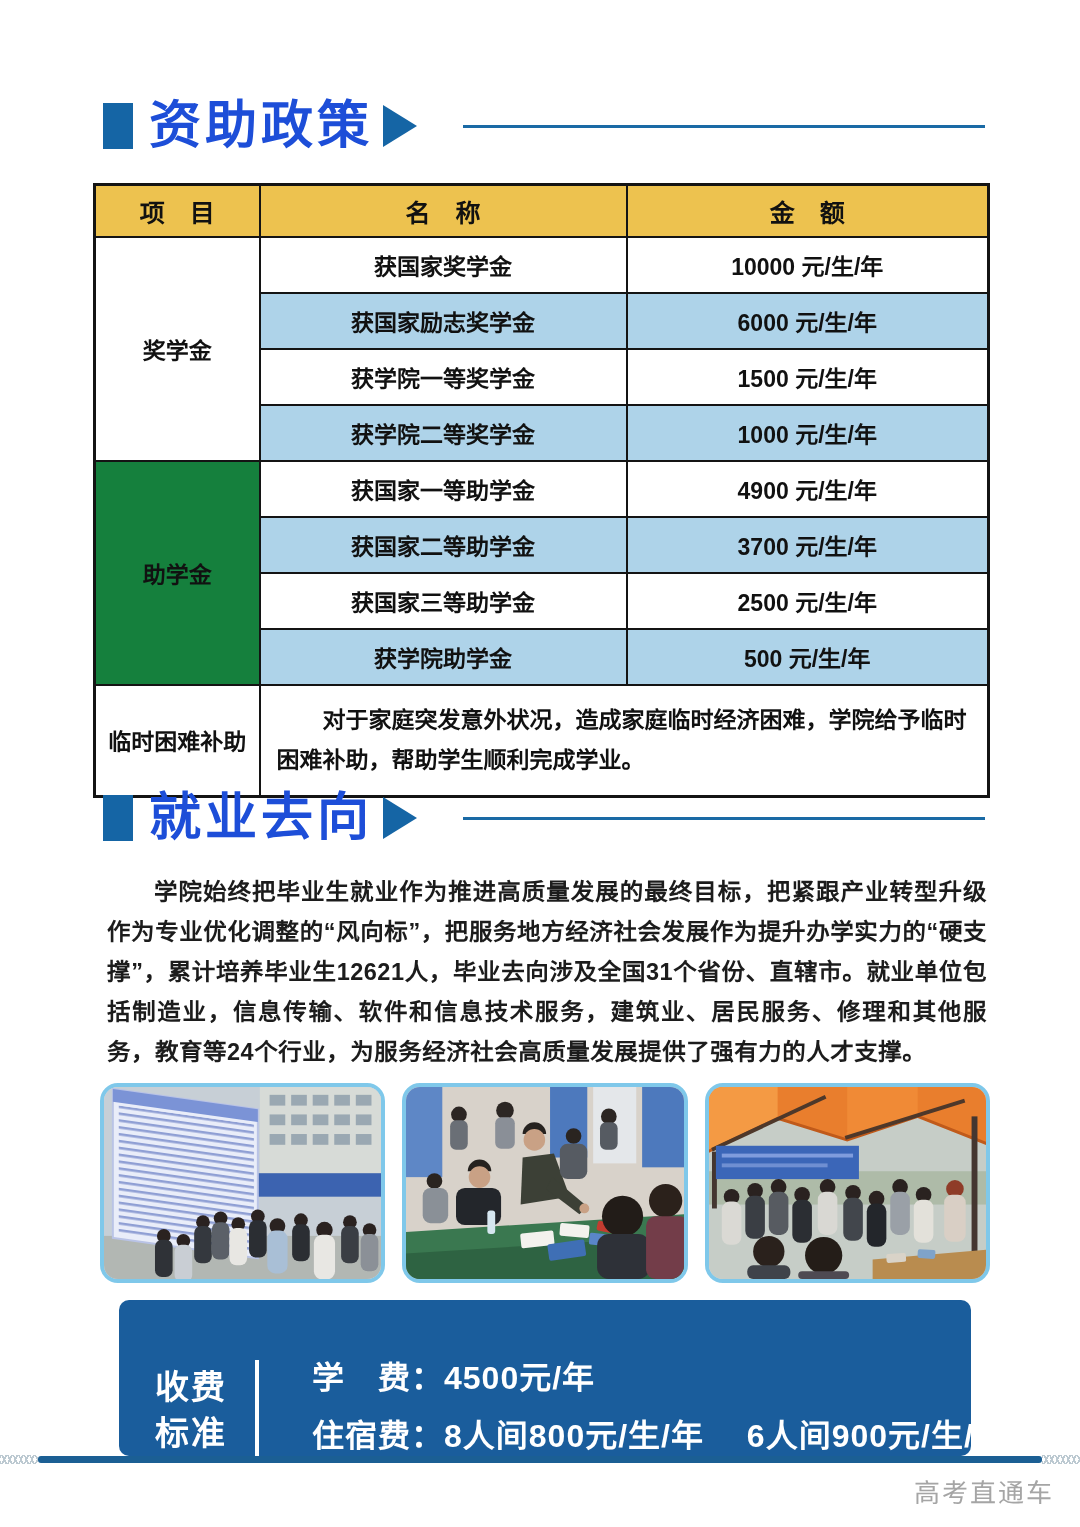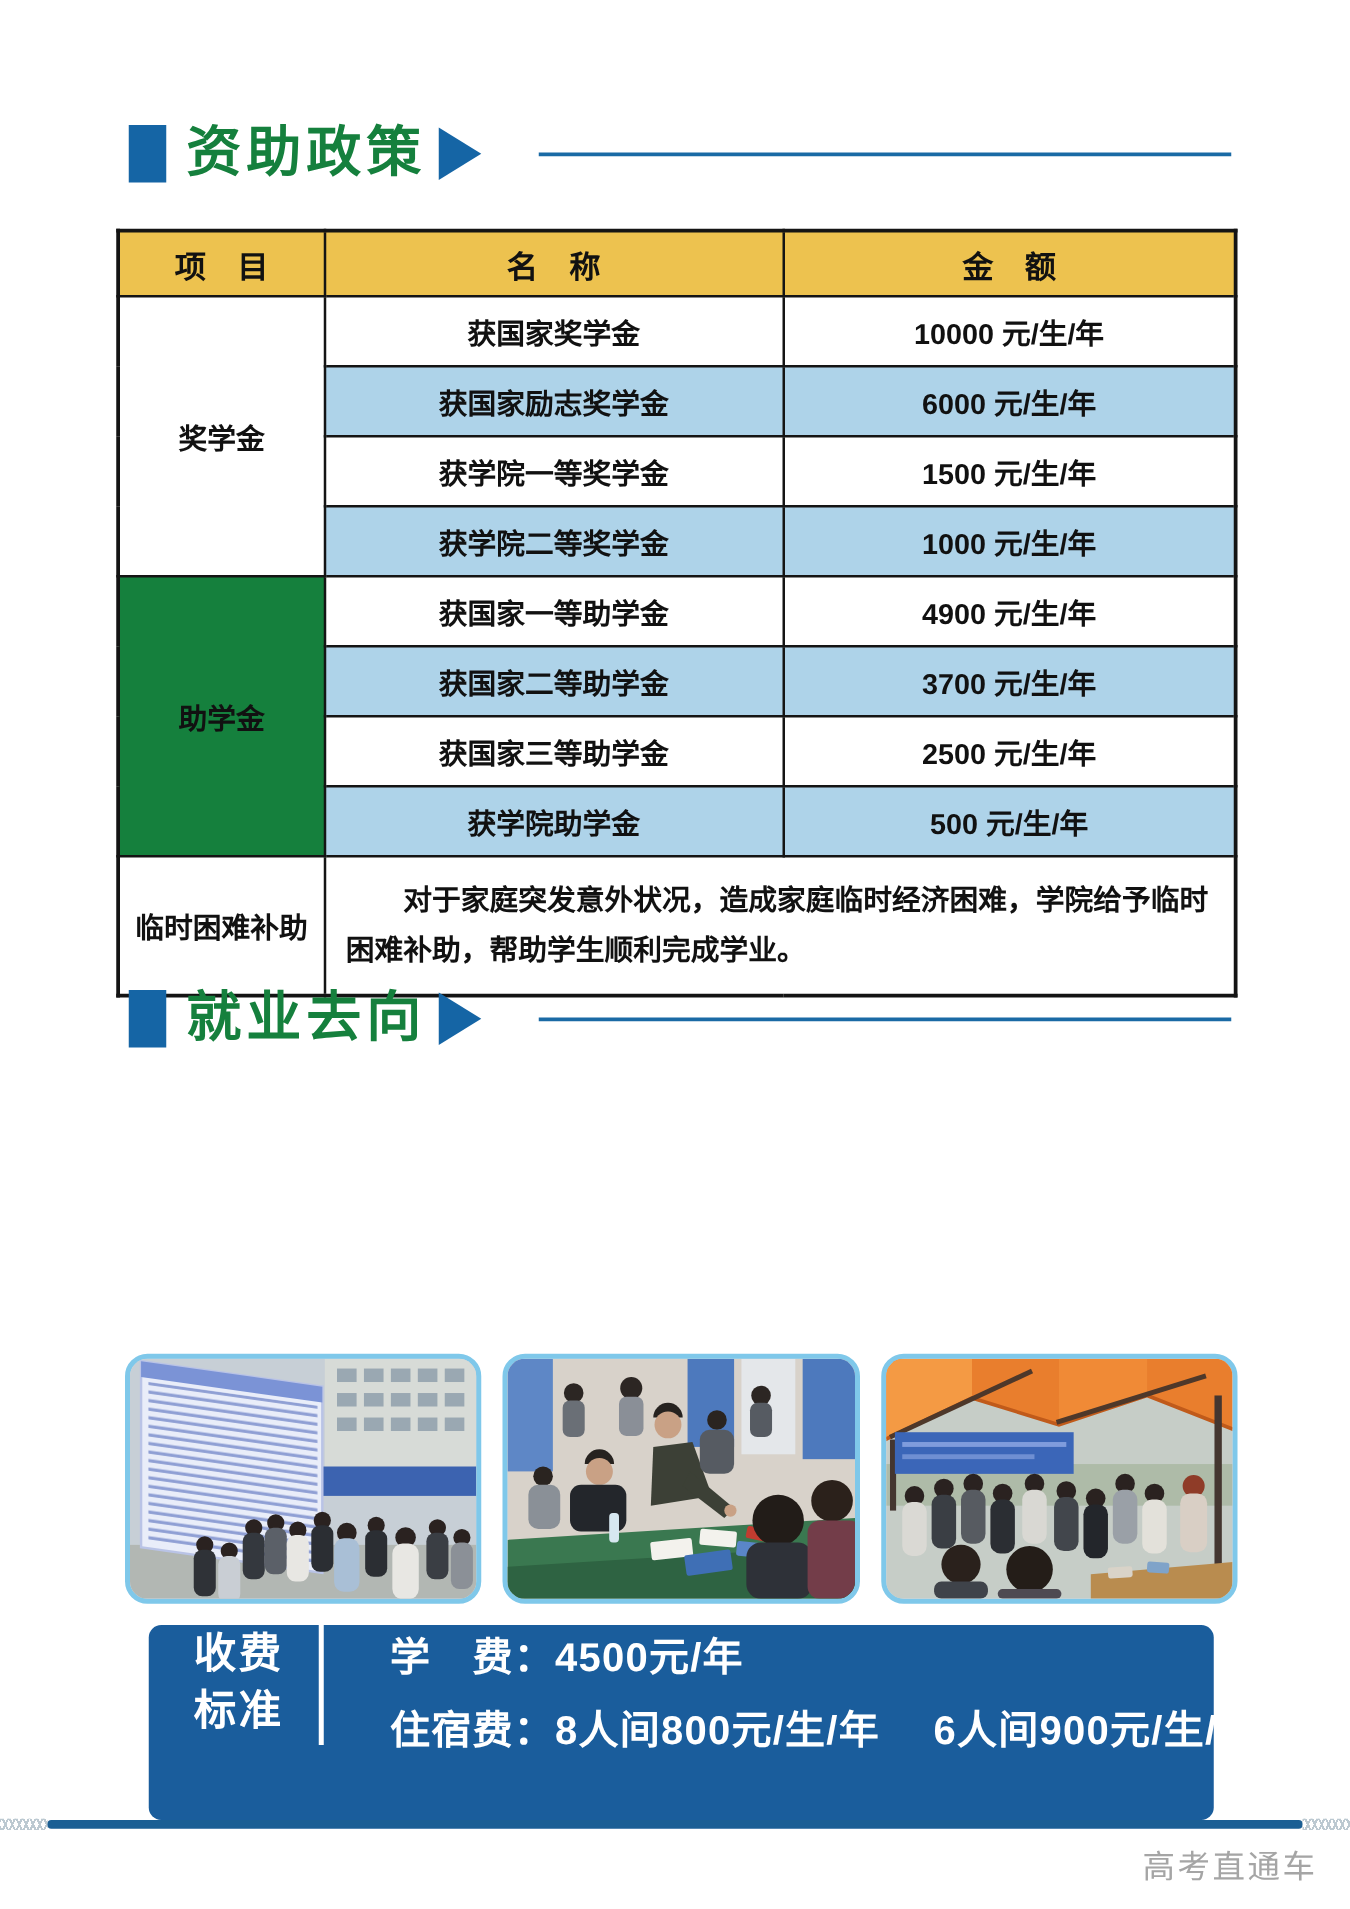--- a/index.html
+++ b/index.html
@@ -4,21 +4,21 @@
 <style>
   * { margin:0; padding:0; box-sizing:border-box; }
   html,body { background:#ffffff; }
   body { font-family:"Liberation Sans","DejaVu Sans",sans-serif; }
   .page { position:relative; width:1080px; height:1527px; background:#ffffff; overflow:hidden; }
 
   
   .sec-header { position:absolute; left:103px; width:882px; display:flex; align-items:center; }
   .sec-header .block { width:30px; height:46px; background:#1565a5; margin-right:16px; flex:0 0 auto; }
   .sec-header .sec-title { font-family:"Liberation Serif","DejaVu Serif",serif;
-      font-size:44px; font-weight:700; color:#15803d; letter-spacing:4px; line-height:1; }
+      font-size:52px; font-weight:700; color:#1d4ed8; letter-spacing:4px; line-height:1; }
   .sec-header .tri { width:0; height:0; border-left:34px solid #1565a5;
       border-top:21px solid transparent; border-bottom:21px solid transparent; margin-left:10px; flex:0 0 auto; }
   .sec-header .rule { flex:1; height:3px; background:#1a6aa5; margin-left:46px; }
   #sec-funding { top:100px; }
   #sec-employment { top:792px; }
 
   
   .funding-table { position:absolute; top:183px; left:93px; width:894px;
       border-collapse:collapse; table-layout:fixed; }
   .funding-table th, .funding-table td { border:2px solid #141414; text-align:center;
@@ -39,21 +39,21 @@
 
   
   .photos { position:absolute; top:1083px; left:100px; width:890px; height:200px;
       display:flex; gap:17px; }
   .photo { flex:1; height:200px; border:4px solid #7fc8ea; border-radius:18px;
       overflow:hidden; background:#d8dde0; }
   .photo svg { width:100%; height:100%; display:block; }
 
   
   .fee-banner { position:absolute; top:1300px; left:119px; width:852px; height:156px;
-      background:#1a5d9c; border-radius:10px; display:flex; align-items:flex-start;
+      background:#1a5d9c; border-radius:10px; display:flex; align-items:flex-end;
       color:#ffffff; padding-left:20px; }
   .fee-label { width:104px; text-align:center; font-size:34px; font-weight:700;
       line-height:46px; letter-spacing:2px; flex:0 0 auto; }
   .fee-divider { width:4px; height:96px; background:#ffffff; margin:0 24px 0 12px; flex:0 0 auto; }
   .fee-lines { display:flex; flex-direction:column; gap:12px;margin-left:29px; }
   .fee-line { font-size:32px; font-weight:700; letter-spacing:1px; white-space:pre; }
 
   
   .bottom-divider { position:absolute; top:1454px; left:0; width:1080px; height:10px;
       display:flex; align-items:center; }
@@ -131,20 +131,21 @@
     </tbody>
   </table>
 
   <div class="sec-header" id="sec-employment">
     <div class="block"></div>
     <div class="sec-title">就业去向</div>
     <div class="tri"></div>
     <div class="rule"></div>
   </div>
 
+  <p class="emp-paragraph">学院始终把毕业生就业作为推进高质量发展的最终目标，把紧跟产业转型升级作为专业优化调整的“风向标”，把服务地方经济社会发展作为提升办学实力的“硬支撑”，累计培养毕业生12621人，毕业去向涉及全国31个省份、直辖市。就业单位包括制造业，信息传输、软件和信息技术服务，建筑业、居民服务、修理和其他服务，教育等24个行业，为服务经济社会高质量发展提供了强有力的人才支撑。</p>
 
   <div class="photos">
 
     <div class="photo">
       <svg viewBox="0 0 285 196" preserveAspectRatio="xMidYMid slice">
         <defs>
           <pattern id="p1lines" width="150" height="7" patternUnits="userSpaceOnUse">
             <rect x="6" y="2" width="138" height="2.6" fill="#8f9fd4"></rect>
           </pattern>
         </defs>

